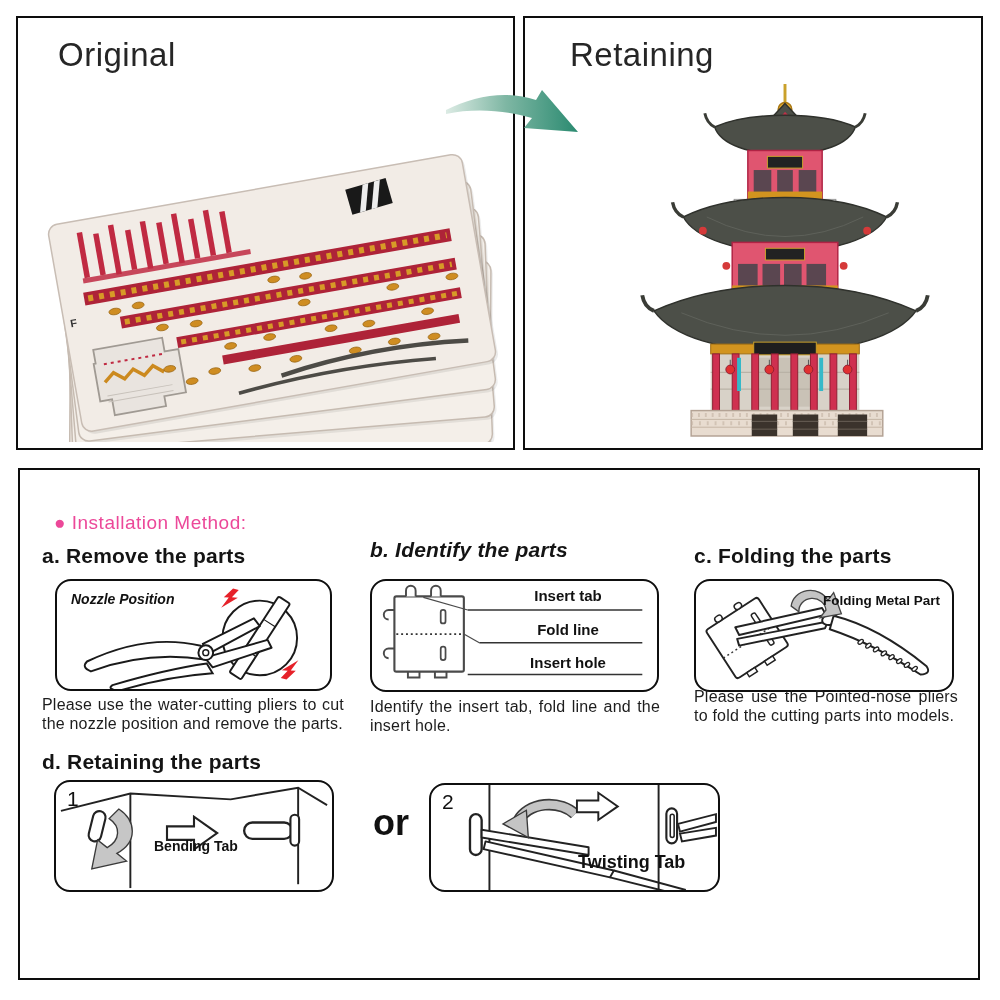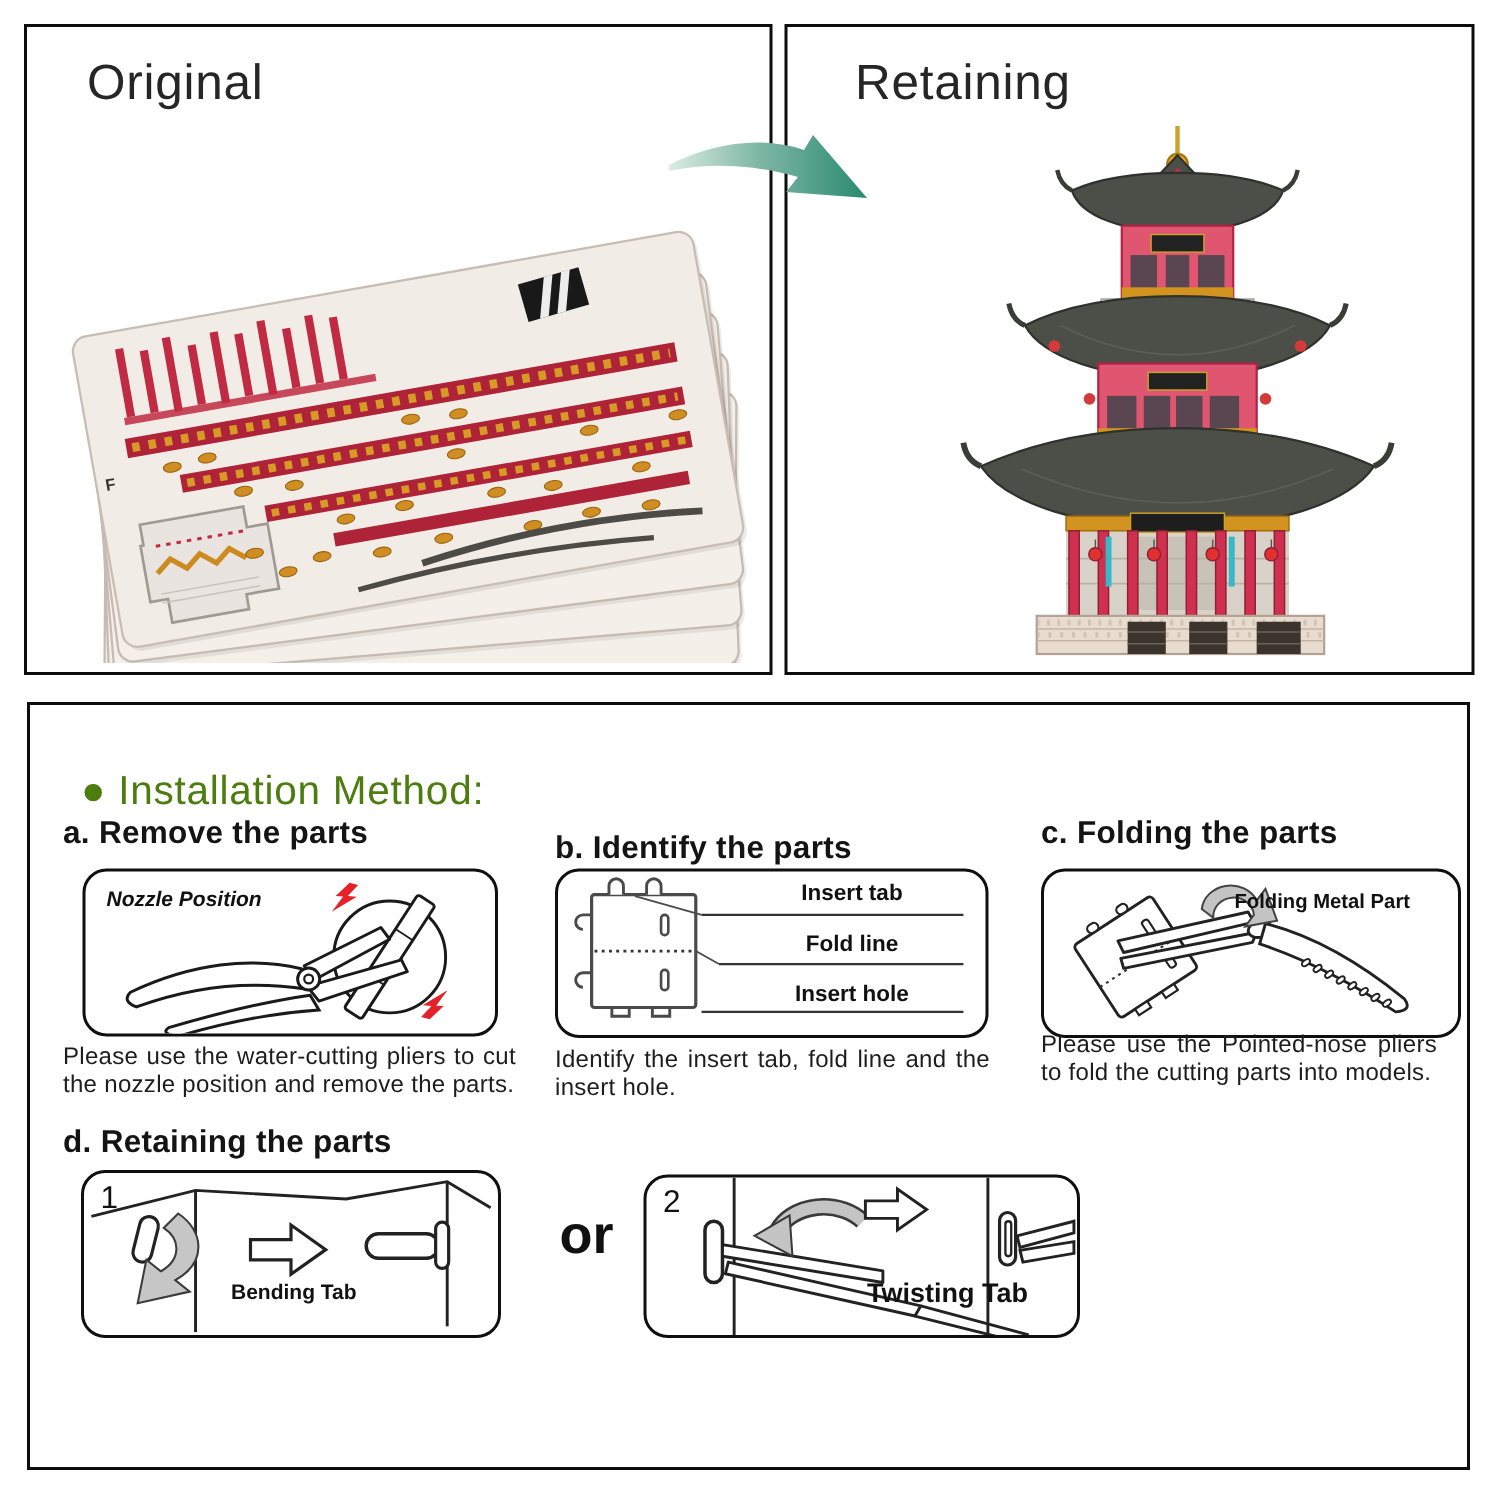--- a/index.html
+++ b/index.html
@@ -8,41 +8,41 @@
   .panel{position:absolute;background:#fff;border:2px solid #0d0d0d;box-sizing:border-box;}
   #panel-original{left:16px;top:16px;width:499px;height:434px;}
   #panel-finished{left:523px;top:16px;width:460px;height:434px;}
   #panel-instructions{left:18px;top:468px;width:962px;height:512px;}
   .panel-title{position:absolute;font-weight:400;font-size:33px;color:#262626;letter-spacing:.5px;}
   #title-original{left:40px;top:18px;}
   #title-finished{left:45px;top:18px;}
   #sheets-art{position:absolute;left:4px;top:96px;width:488px;height:328px;}
   #pagoda-art{position:absolute;left:84px;top:56px;width:352px;height:372px;}
   #teal-arrow{position:absolute;left:438px;top:78px;width:152px;height:78px;z-index:10;}
-  .inst-heading{position:absolute;left:34px;top:42px;font-size:27px;color:#4d7c0f;letter-spacing:.5px;}
+  .inst-heading{position:absolute;left:34px;top:42px;font-size:19px;color:#ec4899;letter-spacing:.5px;}
   .step-title{position:absolute;font-weight:700;font-size:21px;color:#141414;letter-spacing:.2px;}
-  #title-a{left:22px;top:74px;} #title-b{left:350px;top:84px;}
+  #title-a{left:22px;top:74px;} #title-b{left:350px;top:68px;font-style:italic;}
   #title-c{left:674px;top:74px;} #title-d{left:22px;top:280px;}
   .inst-box{position:absolute;background:#fff;border:2.5px solid #0f0f0f;border-radius:16px;box-sizing:border-box;}
   #box-a{left:35px;top:109px;width:277px;height:112px;font-style:italic;}
   #box-b{left:350px;top:109px;width:289px;height:113px;padding-left:22px;}
-  #box-c{left:674px;top:109px;width:280px;height:113px;}
+  #box-c{left:674px;top:109px;width:260px;height:113px;}
   #box-d1{left:34px;top:310px;width:280px;height:112px;}
   #box-d2{left:409px;top:313px;width:291px;height:109px;}
   .inst-box svg{position:absolute;left:0;top:0;width:100%;height:100%;}
   .caption{position:absolute;font-size:16px;line-height:1.17;text-align:justify;color:#1d1d1d;letter-spacing:.2px;}
   #caption-a{left:22px;top:226px;width:302px;}
   #caption-b{left:350px;top:228px;width:290px;}
   #caption-c{left:674px;top:218px;width:264px;}
   .box-label{position:absolute;font-weight:700;color:#111;}
   #label-nozzle{left:14px;top:10px;font-size:14px;}
   .b-label{left:128px;width:136px;text-align:center;font-size:15px;}
   #label-insert-tab{top:6px;} #label-fold-line{top:40px;} #label-insert-hole{top:73px;}
   #label-folding{left:127px;top:12px;font-size:13.5px;width:132px;}
-  #label-bending{left:98px;top:71px;font-size:14px;}
+  #label-bending{left:98px;top:56px;font-size:14px;}
   #label-twisting{left:147px;top:67px;font-size:18px;}
   .opt-num{position:absolute;left:11px;top:5px;font-size:21px;font-weight:500;color:#111;}
   #or-label{position:absolute;left:336px;top:332px;width:70px;text-align:center;
             font-size:36px;font-weight:700;color:#111;}
 </style>
 </head>
 <body>
 
 <div class="panel" id="panel-original">
   <div class="panel-title" id="title-original">Original</div>

